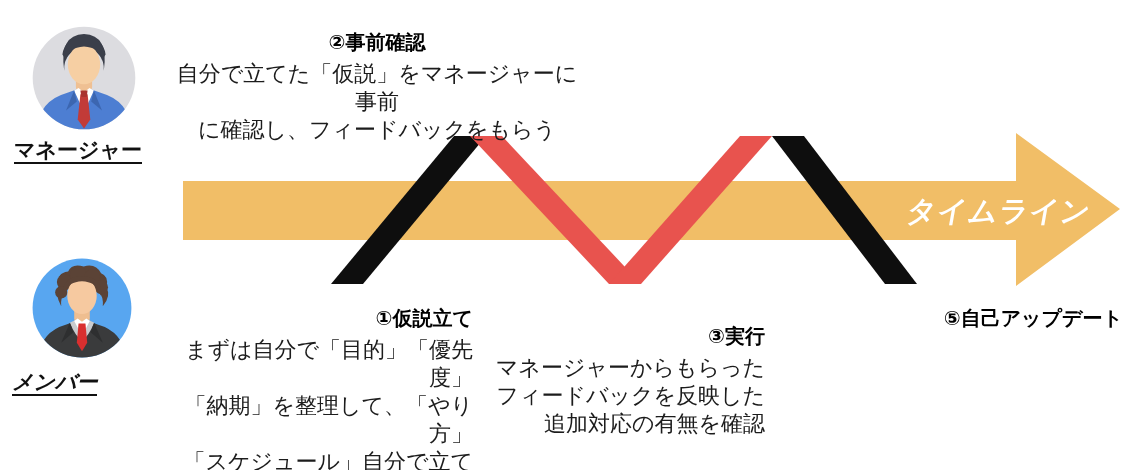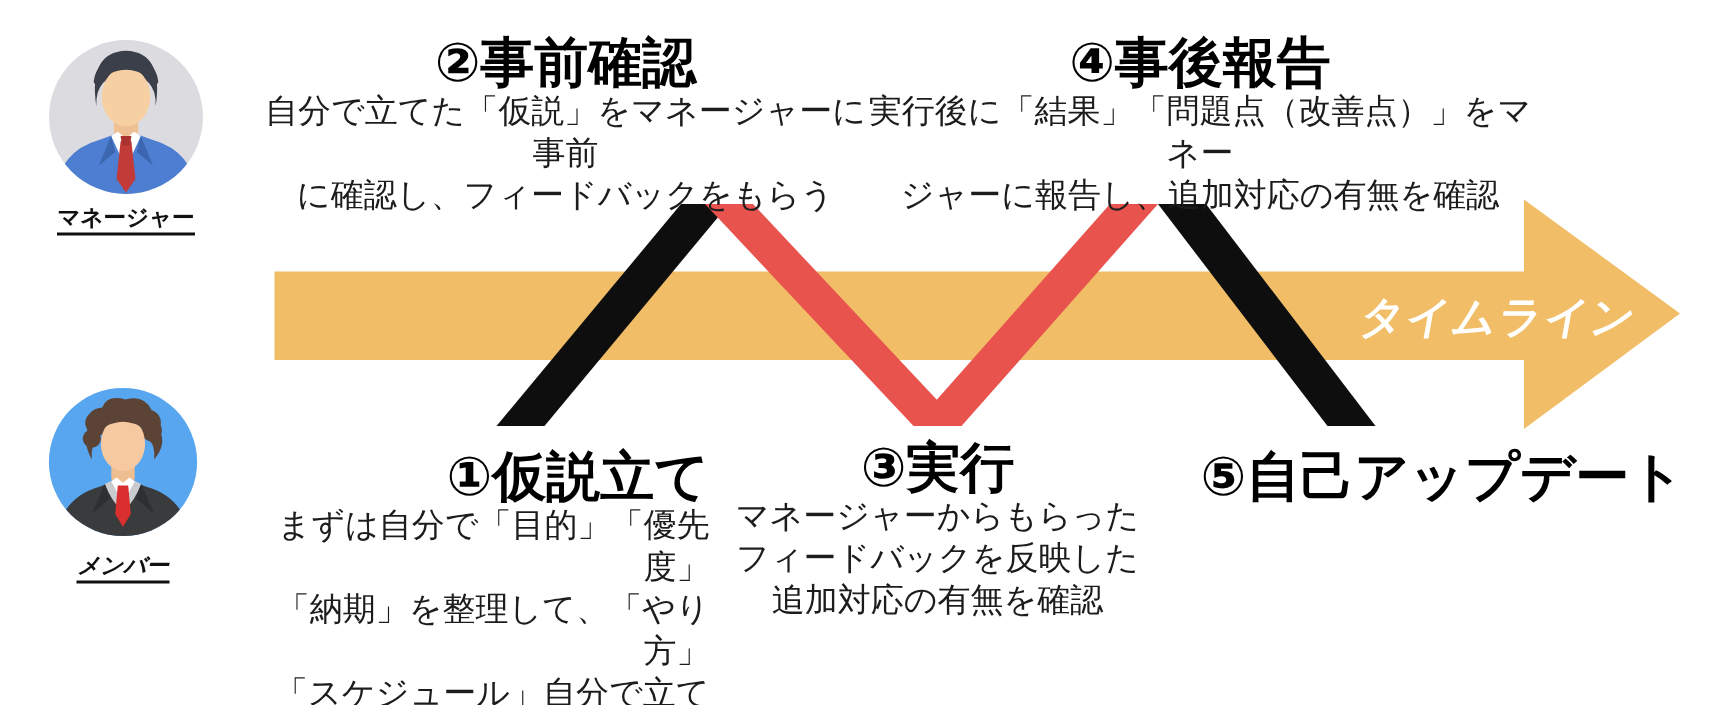--- a/index.html
+++ b/index.html
@@ -6,32 +6,32 @@
   body{font-family:"Liberation Sans","DejaVu Sans",sans-serif;}
   #canvas{
     position:relative;
     width:1140px;height:470px;
     background:#ffffff;
     overflow:hidden;
   }
   #diagram-svg{position:absolute;left:0;top:0;width:1140px;height:470px;}
   .step{position:absolute;text-align:center;color:#111;}
   .step-title{
-    font-size:36px;font-weight:bold;color:#000;
+    font-size:20px;font-weight:bold;color:#000;
     line-height:30px;white-space:nowrap;
   }
   .step-body{
     margin-top:3px;
     font-size:22px;color:#1c1c1c;
     line-height:28px;white-space:pre-line;
   }
   .actor{position:absolute;}
   .actor-label{
-    position:absolute;text-align:center;
-    font-size:15px;font-weight:bold;color:#111;white-space:nowrap;
+    position:absolute;text-align:left;
+    font-size:21px;font-weight:bold;color:#111;white-space:nowrap;
   }
   .actor-label span{border-bottom:2.5px solid #111;padding-bottom:1px;}
   #timeline-label{
     position:absolute;left:893px;top:192px;width:212px;
     text-align:center;color:#ffffff;
     font-size:29px;font-weight:bold;letter-spacing:1px;
     transform:skewX(-10deg);white-space:nowrap;
   }
 </style>
 </head>
@@ -107,34 +107,29 @@
   <div class="actor-label" style="left:12px;top:368px;width:140px;font-style:italic;">
     <span>メンバー</span>
   </div>
 
   <div class="step" style="left:172px;top:27px;width:410px;">
     <div class="step-title">②事前確認</div>
     <div class="step-body">自分で立てた「仮説」をマネージャーに事前
 に確認し、フィードバックをもらう</div>
   </div>
 
-  <div class="step" style="left:575px;top:27px;width:450px;">
-    <div class="step-title">④事後報告</div>
-    <div class="step-body">実行後に「結果」「問題点（改善点）」をマネー
-ジャーに報告し、追加対応の有無を確認</div>
-  </div>
 
   <div class="step" style="left:163px;top:303px;width:310px;text-align:right;">
     <div class="step-title">①仮説立て</div>
     <div class="step-body">まずは自分で「目的」「優先度」
 「納期」を整理して、「やり方」
 「スケジュール」自分で立てた</div>
   </div>
 
-  <div class="step" style="left:485px;top:297px;width:280px;">
+  <div class="step" style="left:485px;top:321px;width:280px;text-align:right;">
     <div class="step-title">③実行</div>
     <div class="step-body">マネージャーからもらった
 フィードバックを反映した
 追加対応の有無を確認</div>
   </div>
 
   <div class="step" style="left:773px;top:303px;width:350px;text-align:right;">
     <div class="step-title">⑤自己アップデート</div>
   </div>
 

